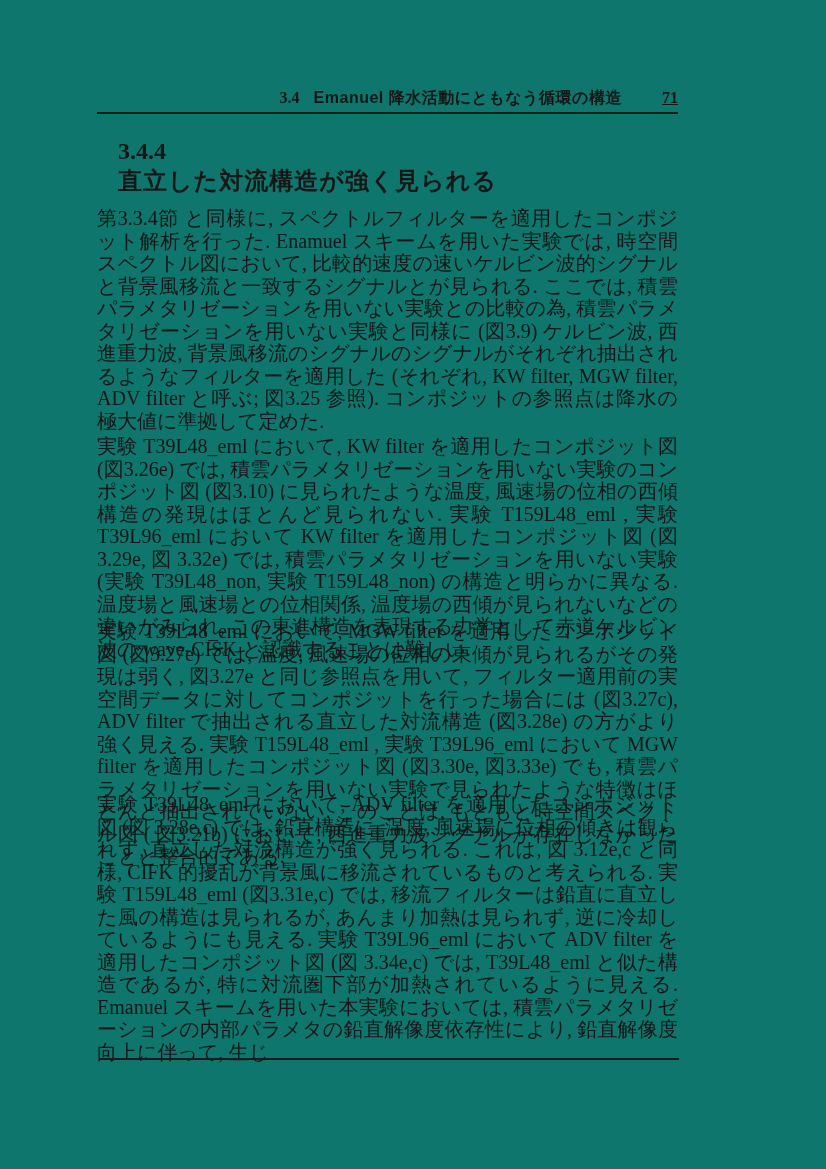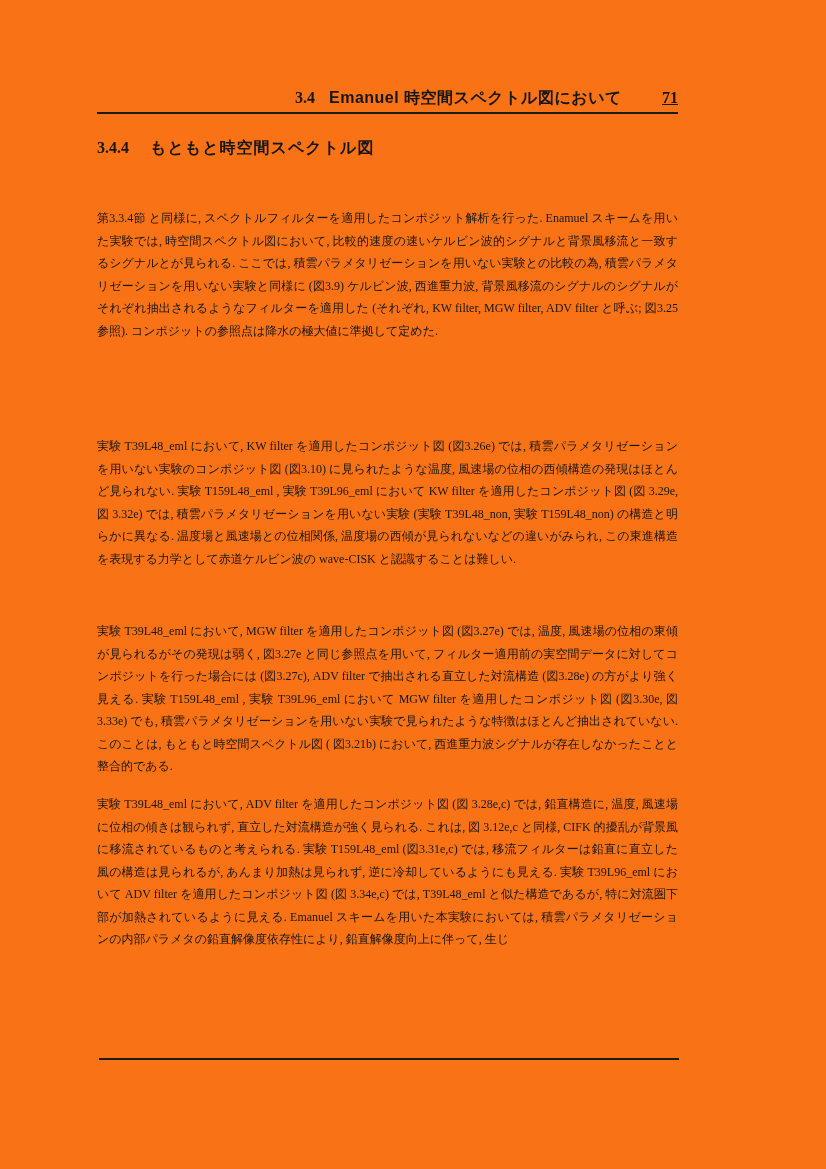--- a/index.html
+++ b/index.html
@@ -1,19 +1,19 @@
 <!DOCTYPE html>
 <html lang="ja"><head>
 <meta charset="utf-8">
 <style>
   html,body{margin:0;padding:0;background:#ffffff;}
   .page{
     position:relative;
     width:826px;height:1169px;
-    background:#f97316;
+    background:#0f766e;
     color:#161616;
     font-family:"Liberation Serif","DejaVu Serif",serif;
     overflow:hidden;
   }
   
   .running-header{
     position:absolute;left:97px;top:88px;width:581px;
     display:flex;justify-content:flex-end;align-items:baseline;
     font-weight:bold;font-size:16px;white-space:nowrap;
   }
@@ -24,62 +24,62 @@
     letter-spacing:0.5px;
   }
   .hdr-page{margin-left:40px;font-family:"Liberation Serif","DejaVu Serif",serif;text-decoration:underline;}
   .header-rule{
     position:absolute;left:97px;top:112px;width:581px;height:2px;
     background:#1c1c1c;
   }
   
   .section-heading{
     position:absolute;left:97px;top:138px;margin:0;
-    font-size:16px;font-weight:bold;
-    display:flex;align-items:baseline;white-space:nowrap;
+    font-size:24px;font-weight:bold;
+    display:flex;align-items:baseline;white-space:nowrap;flex-direction:column;
   }
   .sec-num{font-family:"Liberation Serif","DejaVu Serif",serif;}
   .sec-title{
     margin-left:21px;
     font-family:"Liberation Sans","DejaVu Sans",sans-serif;
     letter-spacing:1px;
   }
   
   .body-par{
     position:absolute;left:97px;width:581px;margin:0;
-    font-size:12px;line-height:22.5px;
+    font-size:20px;line-height:22.5px;
     text-align:justify;text-justify:inter-ideograph;
     color:#161616;
   }
   .par-1{top:207px;}
   .par-2{top:435px;}
   .par-3{top:620px;}
   .par-4{top:793px;}
   
   .footer-rule{
     position:absolute;left:99px;top:1058px;width:580px;height:2px;
     background:#1c1c1c;
   }
 </style>
 </head>
 <body>
 
 <div class="page">
 
   <div class="running-header">
     <span class="hdr-num">3.4</span>
-    <span class="hdr-title">Emanuel 時空間スペクトル図において</span>
+    <span class="hdr-title">Emanuel 降水活動にともなう循環の構造</span>
     <span class="hdr-page">71</span>
   </div>
 
   <div class="header-rule"></div>
 
   <h2 class="section-heading">
     <span class="sec-num">3.4.4</span>
-    <span class="sec-title">もともと時空間スペクトル図</span>
+    <span class="sec-title">直立した対流構造が強く見られる</span>
   </h2>
 
   <p class="body-par par-1">第3.3.4節 と同様に, スペクトルフィルターを適用したコンポジット解析を行った. Enamuel スキームを用いた実験では, 時空間スペクトル図において, 比較的速度の速いケルビン波的シグナルと背景風移流と一致するシグナルとが見られる. ここでは, 積雲パラメタリゼーションを用いない実験との比較の為, 積雲パラメタリゼーションを用いない実験と同様に (図3.9) ケルビン波, 西進重力波, 背景風移流のシグナルのシグナルがそれぞれ抽出されるようなフィルターを適用した (それぞれ, KW filter, MGW filter, ADV filter と呼ぶ; 図3.25 参照). コンポジットの参照点は降水の極大値に準拠して定めた.</p>
   <p class="body-par par-2">実験 T39L48_eml において, KW filter を適用したコンポジット図 (図3.26e) では, 積雲パラメタリゼーションを用いない実験のコンポジット図 (図3.10) に見られたような温度, 風速場の位相の西傾構造の発現はほとんど見られない. 実験 T159L48_eml , 実験 T39L96_eml において KW filter を適用したコンポジット図 (図 3.29e, 図 3.32e) では, 積雲パラメタリゼーションを用いない実験 (実験 T39L48_non, 実験 T159L48_non) の構造と明らかに異なる. 温度場と風速場との位相関係, 温度場の西傾が見られないなどの違いがみられ, この東進構造を表現する力学として赤道ケルビン波の wave-CISK と認識することは難しい.</p>
   <p class="body-par par-3">実験 T39L48_eml において, MGW filter を適用したコンポジット図 (図3.27e) では, 温度, 風速場の位相の東傾が見られるがその発現は弱く, 図3.27e と同じ参照点を用いて, フィルター適用前の実空間データに対してコンポジットを行った場合には (図3.27c), ADV filter で抽出される直立した対流構造 (図3.28e) の方がより強く見える. 実験 T159L48_eml , 実験 T39L96_eml において MGW filter を適用したコンポジット図 (図3.30e, 図3.33e) でも, 積雲パラメタリゼーションを用いない実験で見られたような特徴はほとんど抽出されていない. このことは, もともと時空間スペクトル図 ( 図3.21b) において, 西進重力波シグナルが存在しなかったことと整合的である.</p>
   <p class="body-par par-4">実験 T39L48_eml において, ADV filter を適用したコンポジット図 (図 3.28e,c) では, 鉛直構造に, 温度, 風速場に位相の傾きは観られず, 直立した対流構造が強く見られる. これは, 図 3.12e,c と同様, CIFK 的擾乱が背景風に移流されているものと考えられる. 実験 T159L48_eml (図3.31e,c) では, 移流フィルターは鉛直に直立した風の構造は見られるが, あんまり加熱は見られず, 逆に冷却しているようにも見える. 実験 T39L96_eml において ADV filter を適用したコンポジット図 (図 3.34e,c) では, T39L48_eml と似た構造であるが, 特に対流圏下部が加熱されているように見える. Emanuel スキームを用いた本実験においては, 積雲パラメタリゼーションの内部パラメタの鉛直解像度依存性により, 鉛直解像度向上に伴って, 生じ</p>
 
   <div class="footer-rule"></div>
 
 </div>

